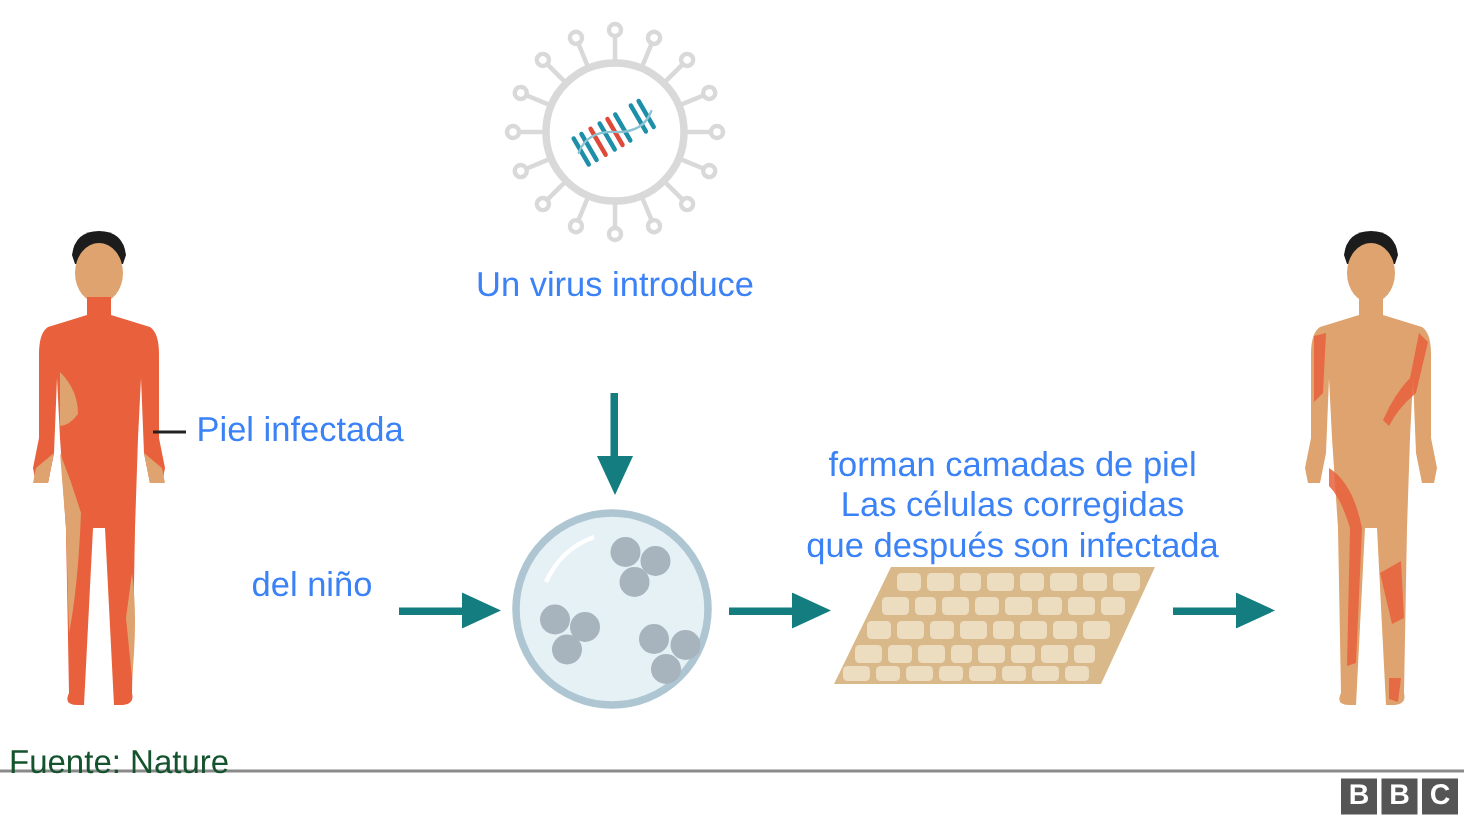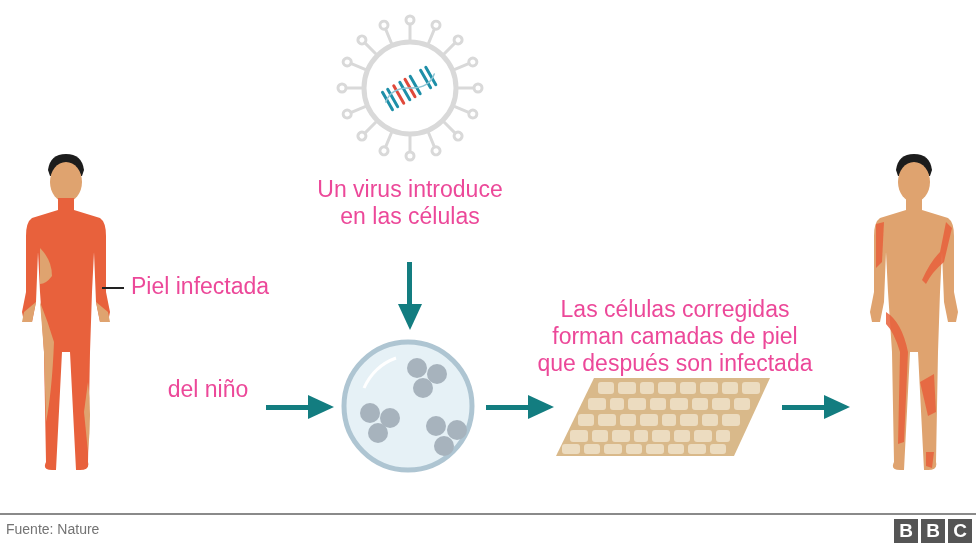--- a/index.html
+++ b/index.html
@@ -1,22 +1,22 @@
 <!DOCTYPE html>
 <html><head>
 <meta charset="utf-8">
 <style>
   html, body { margin:0; padding:0; background:#fff; }
   body { width:976px; height:549px; position:relative; overflow:hidden;
          font-family:"Liberation Sans", sans-serif; color:#222; }
   .abs { position:absolute; }
-  .txt { font-size:23px; line-height:27px; text-align:center; color:#ec4899; }
+  .txt { font-size:23px; line-height:27px; text-align:center; color:#3b82f6; }
   .txt div { white-space:nowrap; }
   .footer-rule { position:absolute; left:0; top:513px; width:976px; height:2px; background:#8a8a8a; }
-  .source { position:absolute; left:6px; top:521px; font-size:14px; color:#737373; }
+  .source { position:absolute; left:6px; top:495px; font-size:22px; color:#14532d; }
   .logo { position:absolute; right:4px; top:519px; display:flex; gap:3px; }
   .logo span { width:24px; height:24px; background:#555; color:#fff; font-weight:bold;
                font-size:19px; line-height:24px; text-align:center; display:block; }
 </style>
 </head>
 <body>
 
 <svg class="abs" style="left:334px;top:12px" width="152" height="152" viewBox="0 0 152 152">
   <g stroke="#d9d9d9" stroke-width="3" fill="none" stroke-linecap="round">
     <circle cx="76" cy="76" r="46" stroke-width="5"></circle>
@@ -65,21 +65,20 @@
   <path d="M22 150 Q30 170 36 190 Q34 240 28 270 L26 200 Z" fill="#dfa36f"></path>
   <path d="M70 230 Q74 260 70 300 L66 260Z" fill="#dfa36f"></path>
   <path d="M6 160 L4 170 L14 170 L18 150Z" fill="#dfa36f"></path>
   <path d="M90 160 L92 170 L82 170 L78 150Z" fill="#dfa36f"></path>
 </svg>
 <div class="abs" style="left:102px;top:287px;width:22px;height:2px;background:#222"></div>
 <div class="abs txt" style="left:131px;top:273px;text-align:center">Piel infectada</div>
 
 <div class="abs txt" style="left:210px;top:176px;width:400px">
   <div>Un virus introduce</div>
-  <div>en las células</div>
 </div>
 
 <svg class="abs" style="left:398px;top:262px" width="24" height="68" viewBox="0 0 24 68">
   <rect x="9" y="0" width="5" height="44" fill="#137d80"></rect>
   <polygon points="0,42 24,42 12,68" fill="#137d80"></polygon>
 </svg>
 
 <div class="abs txt" style="left:150px;top:376px;width:116px">
   <div>del niño</div>
 </div>
@@ -104,22 +103,22 @@
       <circle cx="104" cy="108" r="10"></circle>
   </g>
 </svg>
 
 <svg class="abs" style="left:486px;top:395px" width="68" height="24" viewBox="0 0 68 24">
   <rect x="0" y="10" width="44" height="5" fill="#137d80"></rect>
   <polygon points="42,0 68,12 42,24" fill="#137d80"></polygon>
 </svg>
 
 <div class="abs txt" style="left:490px;top:296px;width:370px">
+  <div>forman camadas de piel</div>
   <div>Las células corregidas</div>
-  <div>forman camadas de piel</div>
   <div>que después son infectada</div>
 </div>
 
 <svg class="abs" style="left:554px;top:376px" width="220" height="82" viewBox="0 0 220 82">
   <polygon points="40,2 216,2 180,80 2,80" fill="#d9b98a"></polygon>
   <g fill="#efe0c6" opacity="0.9">
     <rect x="44" y="6" width="16" height="12" rx="3"></rect>
       <rect x="64" y="6" width="18" height="12" rx="3"></rect>
       <rect x="86" y="6" width="14" height="12" rx="3"></rect>
     <rect x="104" y="6" width="18" height="12" rx="3"></rect>

